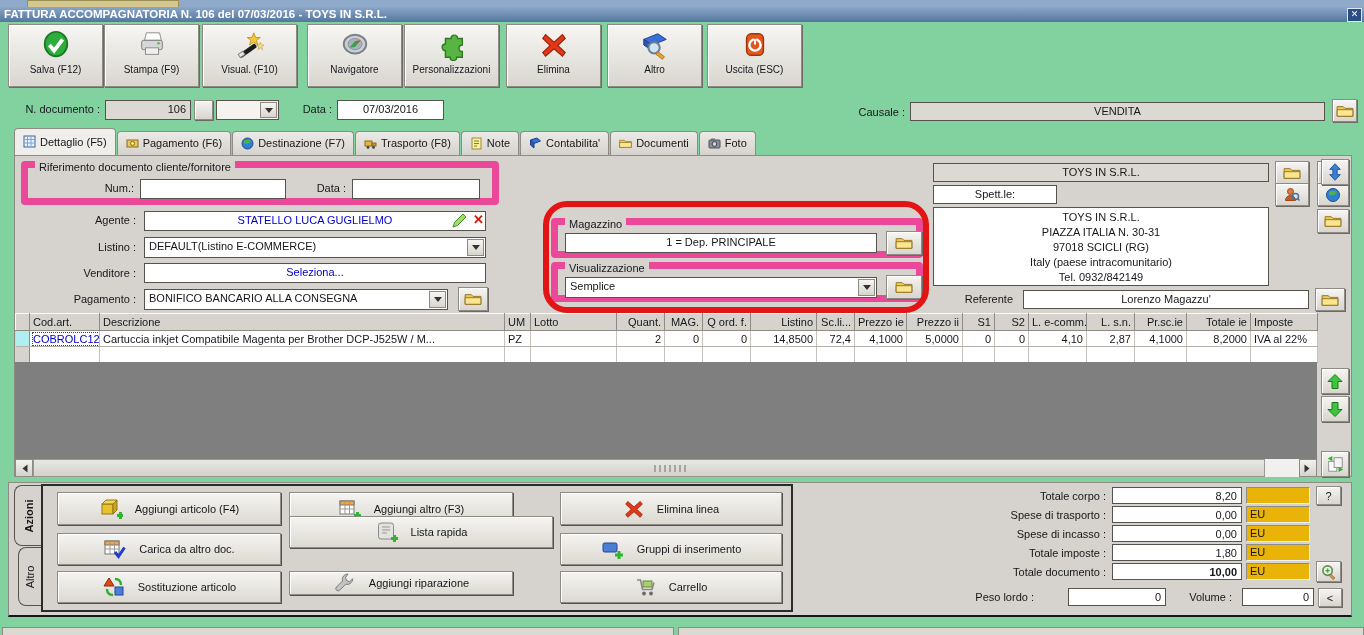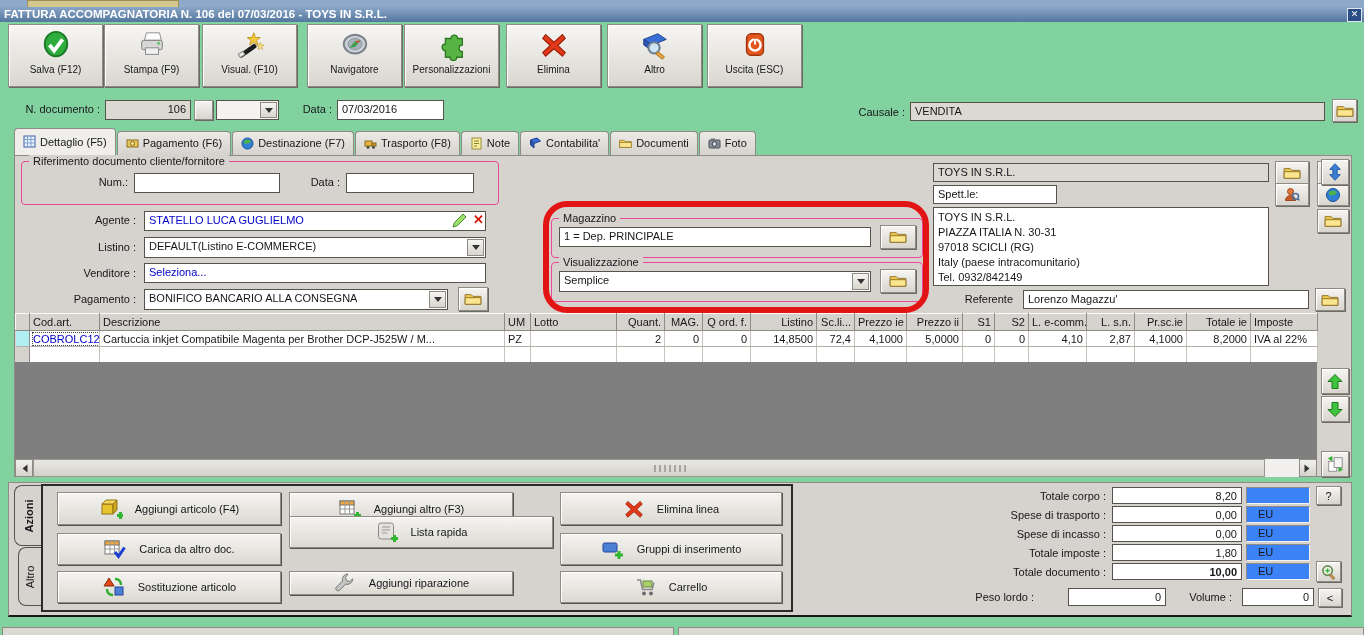--- a/index.html
+++ b/index.html
@@ -15,34 +15,34 @@
             color:#fff;font-size:9px;line-height:11px;text-align:center;cursor:pointer;}
   
   .tbtn{position:absolute;top:24px;width:93px;height:61px;text-align:center;
         background:linear-gradient(#f7f6f3,#d9d6cf);border:1px solid #8e8b84;
         box-shadow:1px 1px 0 #6d6a63, inset 1px 1px 0 #fff;cursor:pointer;}
   .tbtn svg{margin-top:4px;}
   .tbtn .cap{display:block;margin-top:1px;font-size:10px;}
   
   .lbl{position:absolute;text-align:right;white-space:nowrap;}
   .fld{position:absolute;background:#fff;border:1px solid #55534c;padding:2px 4px;box-sizing:border-box;
-       white-space:nowrap;overflow:hidden;}
+       white-space:nowrap;overflow:hidden;text-align:center;}
   .fld.gray{background:#dcd9d2;}
   .fld.rt{text-align:right;}
   .blue{color:#0000c8;}
   .sqbtn{position:absolute;background:linear-gradient(#f6f5f2,#d8d5ce);border:1px solid #8e8b84;
          box-shadow:1px 1px 0 #6d6a63, inset 1px 1px 0 #fff;display:flex;align-items:center;justify-content:center;
          box-sizing:border-box;cursor:pointer;}
   .combo{position:absolute;background:#fff;border:1px solid #55534c;box-sizing:border-box;padding:2px 18px 2px 4px;
          white-space:nowrap;overflow:hidden;}
   .combo .cbtn{position:absolute;right:1px;top:1px;bottom:1px;width:15px;
          background:linear-gradient(#f6f5f2,#d8d5ce);border:1px solid #8e8b84;
          display:flex;align-items:center;justify-content:center;}
   .tri{width:0;height:0;border:4px solid transparent;border-top:5px solid #333;margin-top:4px;}
-  .grp{position:absolute;border:1px solid #ec4899;border-radius:4px;box-sizing:border-box;}
+  .grp{position:absolute;border:7px solid #ec4899;border-radius:4px;box-sizing:border-box;}
   .grp .gtitle{position:absolute;top:-7px;left:7px;background:#d6d3ce;padding:0 4px;white-space:nowrap;}
   
   #tabstrip{left:14px;top:131px;height:24px;display:flex;align-items:flex-end;}
   .tab{display:flex;align-items:center;gap:4px;padding:2px 8px 3px;height:18px;box-sizing:content-box;
        background:linear-gradient(#eceae6,#d6d3ce);border:1px solid #8e8b84;border-bottom:none;
        border-radius:4px 4px 0 0;margin-right:1px;position:relative;top:0;cursor:pointer;white-space:nowrap;}
   .tab.active{background:#f0eeea;height:21px;z-index:3;}
   
   #mainpanel{left:14px;top:155px;width:1338px;height:322px;background:#d6d3ce;
              border:1px solid #8e8b84;box-sizing:border-box;}
@@ -65,22 +65,22 @@
   #bottompanel{left:8px;top:482px;width:1344px;height:135px;background:#d6d3ce;
                border:1px solid #8e8b84;border-bottom:2px solid #17171a;box-sizing:border-box;}
   .vtab{position:absolute;background:#d6d3ce;border:1px solid #55534c;border-right:none;
         border-radius:8px 0 0 8px;display:flex;align-items:center;justify-content:center;cursor:pointer;}
   .vtab span{transform:rotate(-90deg);white-space:nowrap;display:block;}
   #actionsbox{position:absolute;left:32px;top:1px;width:752px;height:128px;border:2px solid #2a2a2a;
               background:#d6d3ce;box-sizing:border-box;text-decoration:underline;}
   .abtn{position:absolute;display:flex;align-items:center;justify-content:center;gap:12px;
         background:linear-gradient(#f5f4f1,#dcd9d2);border:1px solid #8e8b84;
         box-shadow:1px 1px 0 #55534c, inset 1px 1px 0 #fff;cursor:pointer;box-sizing:border-box;}
-  .tcur{position:absolute;background:#3b82f6;border:1px solid #8e8b84;border-right-color:#f4f3f0;
-        border-bottom-color:#f4f3f0;padding:1px 11px;box-sizing:border-box;overflow:hidden;}
+  .tcur{position:absolute;background:#eab308;border:1px solid #8e8b84;border-right-color:#f4f3f0;
+        border-bottom-color:#f4f3f0;padding:1px 3px;box-sizing:border-box;overflow:hidden;}
   
   #annotation{position:absolute;left:528px;top:45px;width:374px;height:100px;border:6px solid #e21414;
               border-radius:24px;z-index:50;pointer-events:none;}
   .statusbox{position:absolute;top:627px;height:8px;background:#dcd9d2;border:1px solid #8e8b84;}
 </style>
 </head>
 <body>
 
 <div id="app">
 

